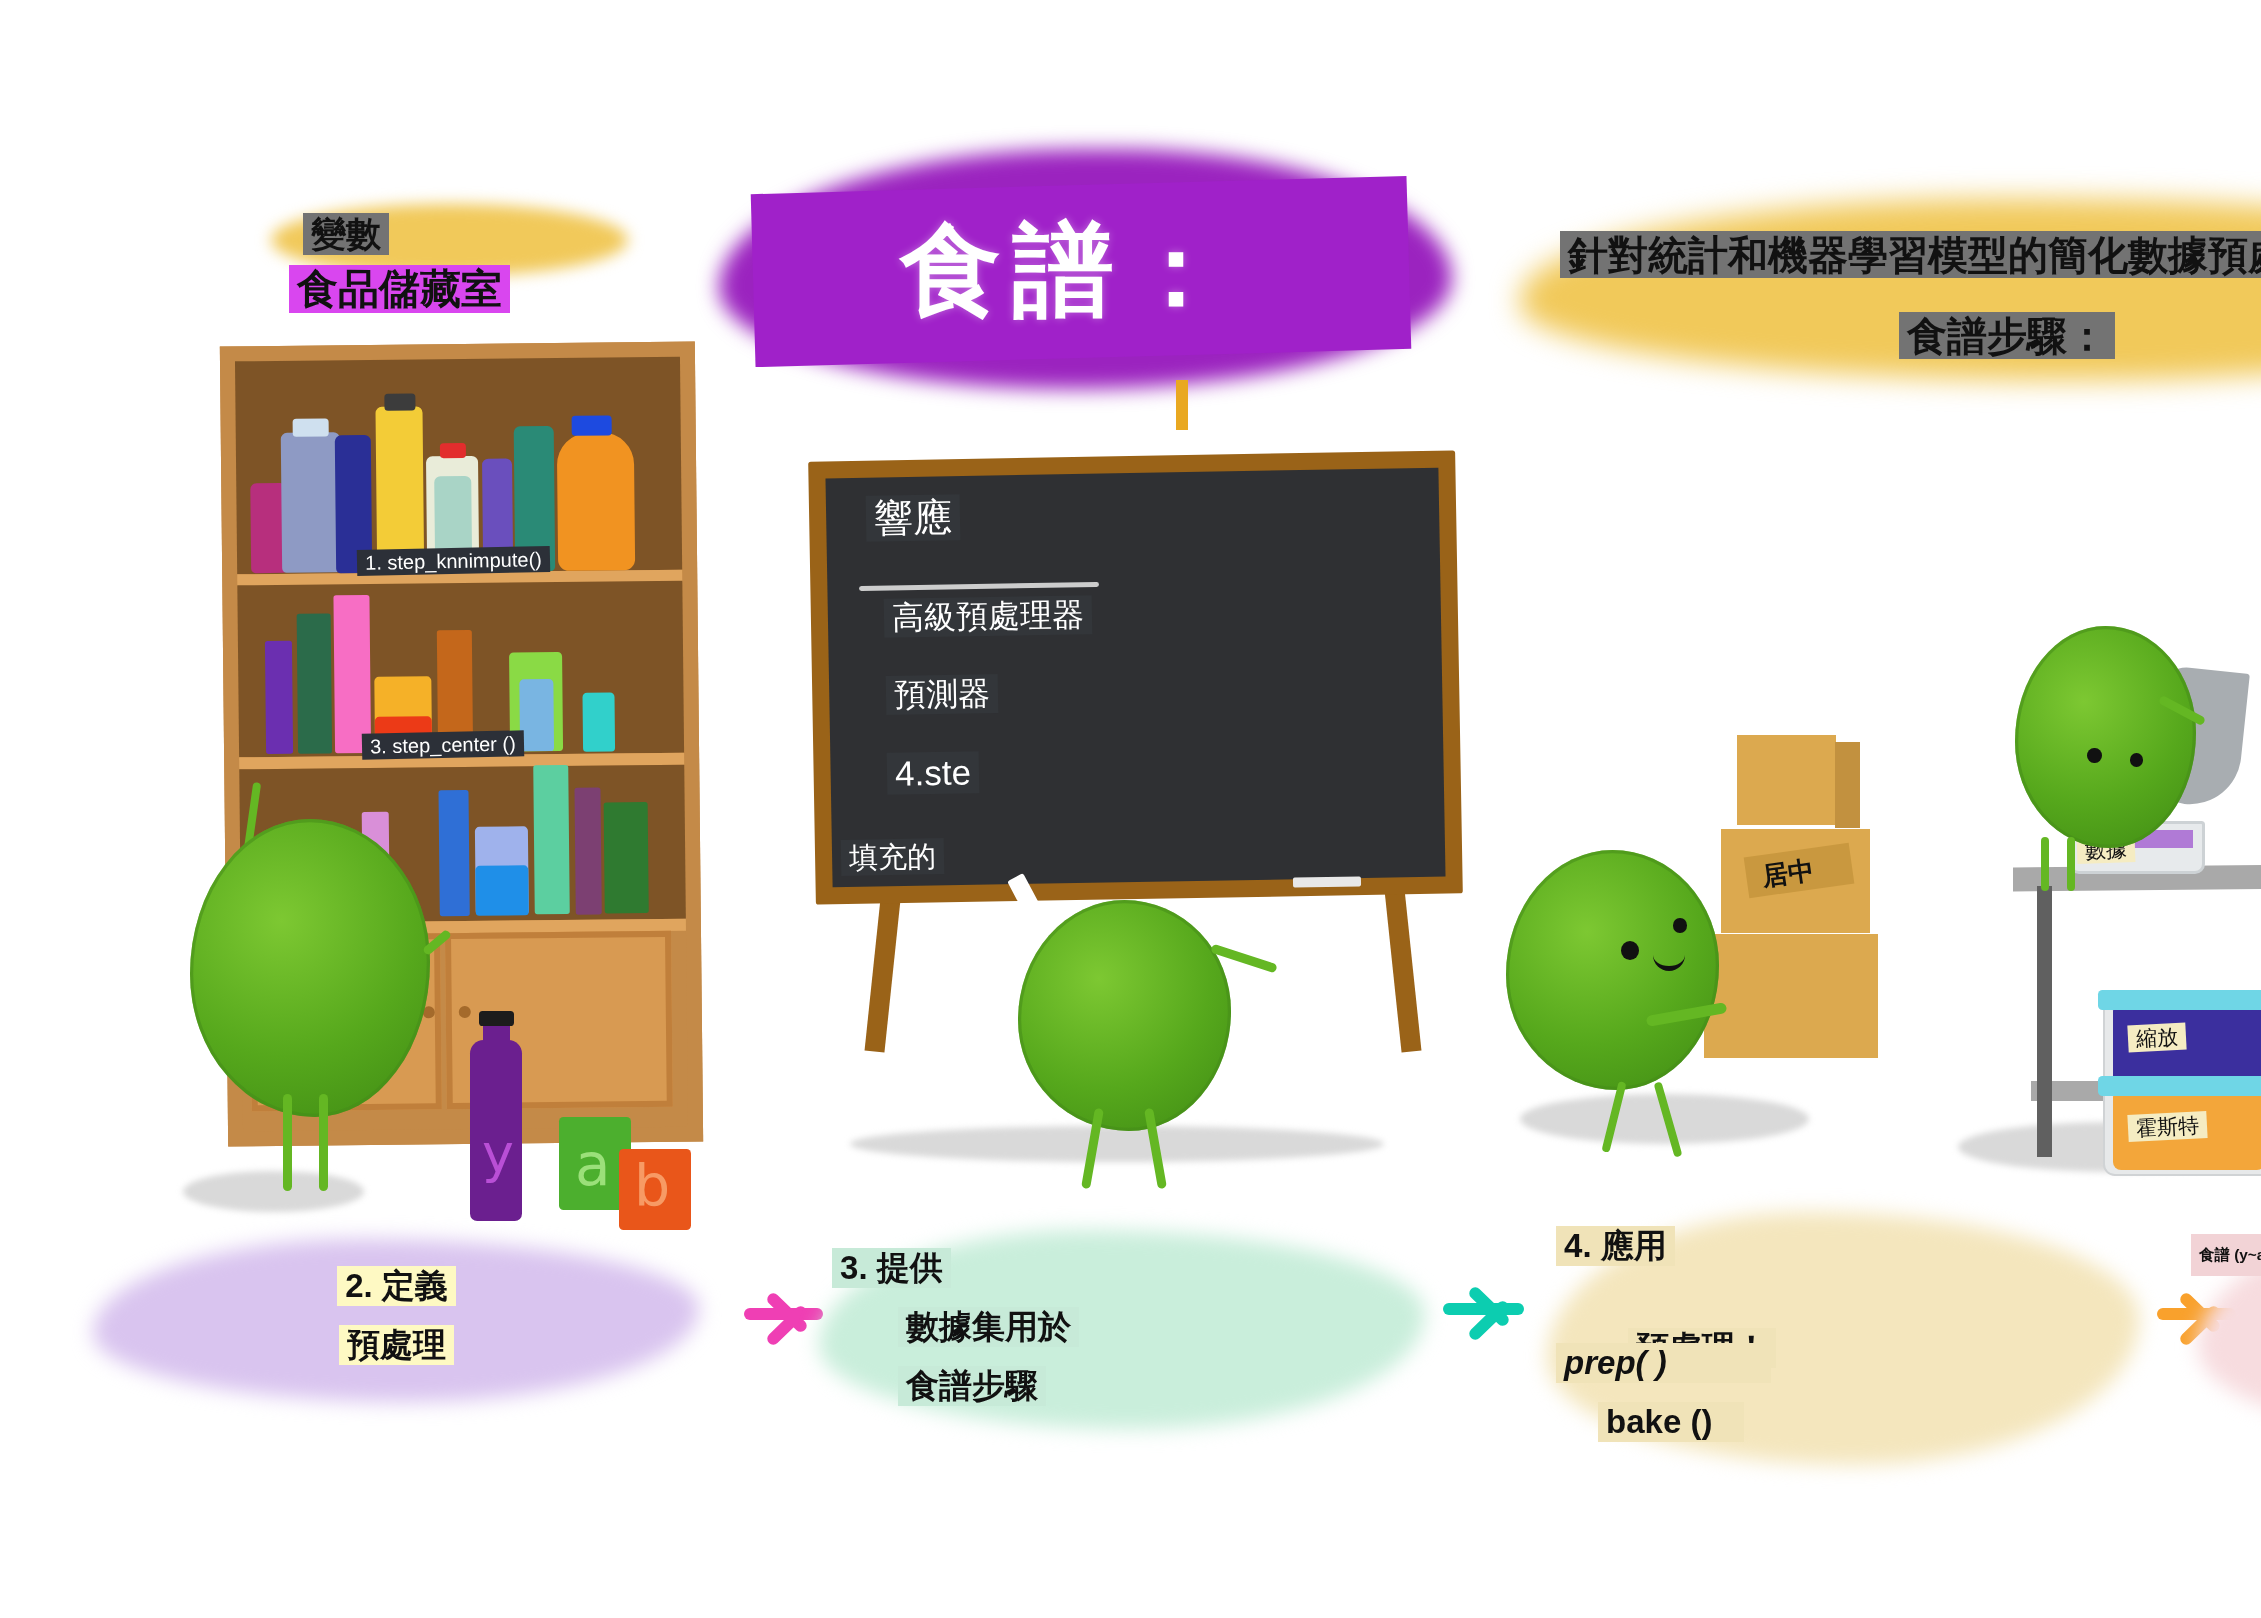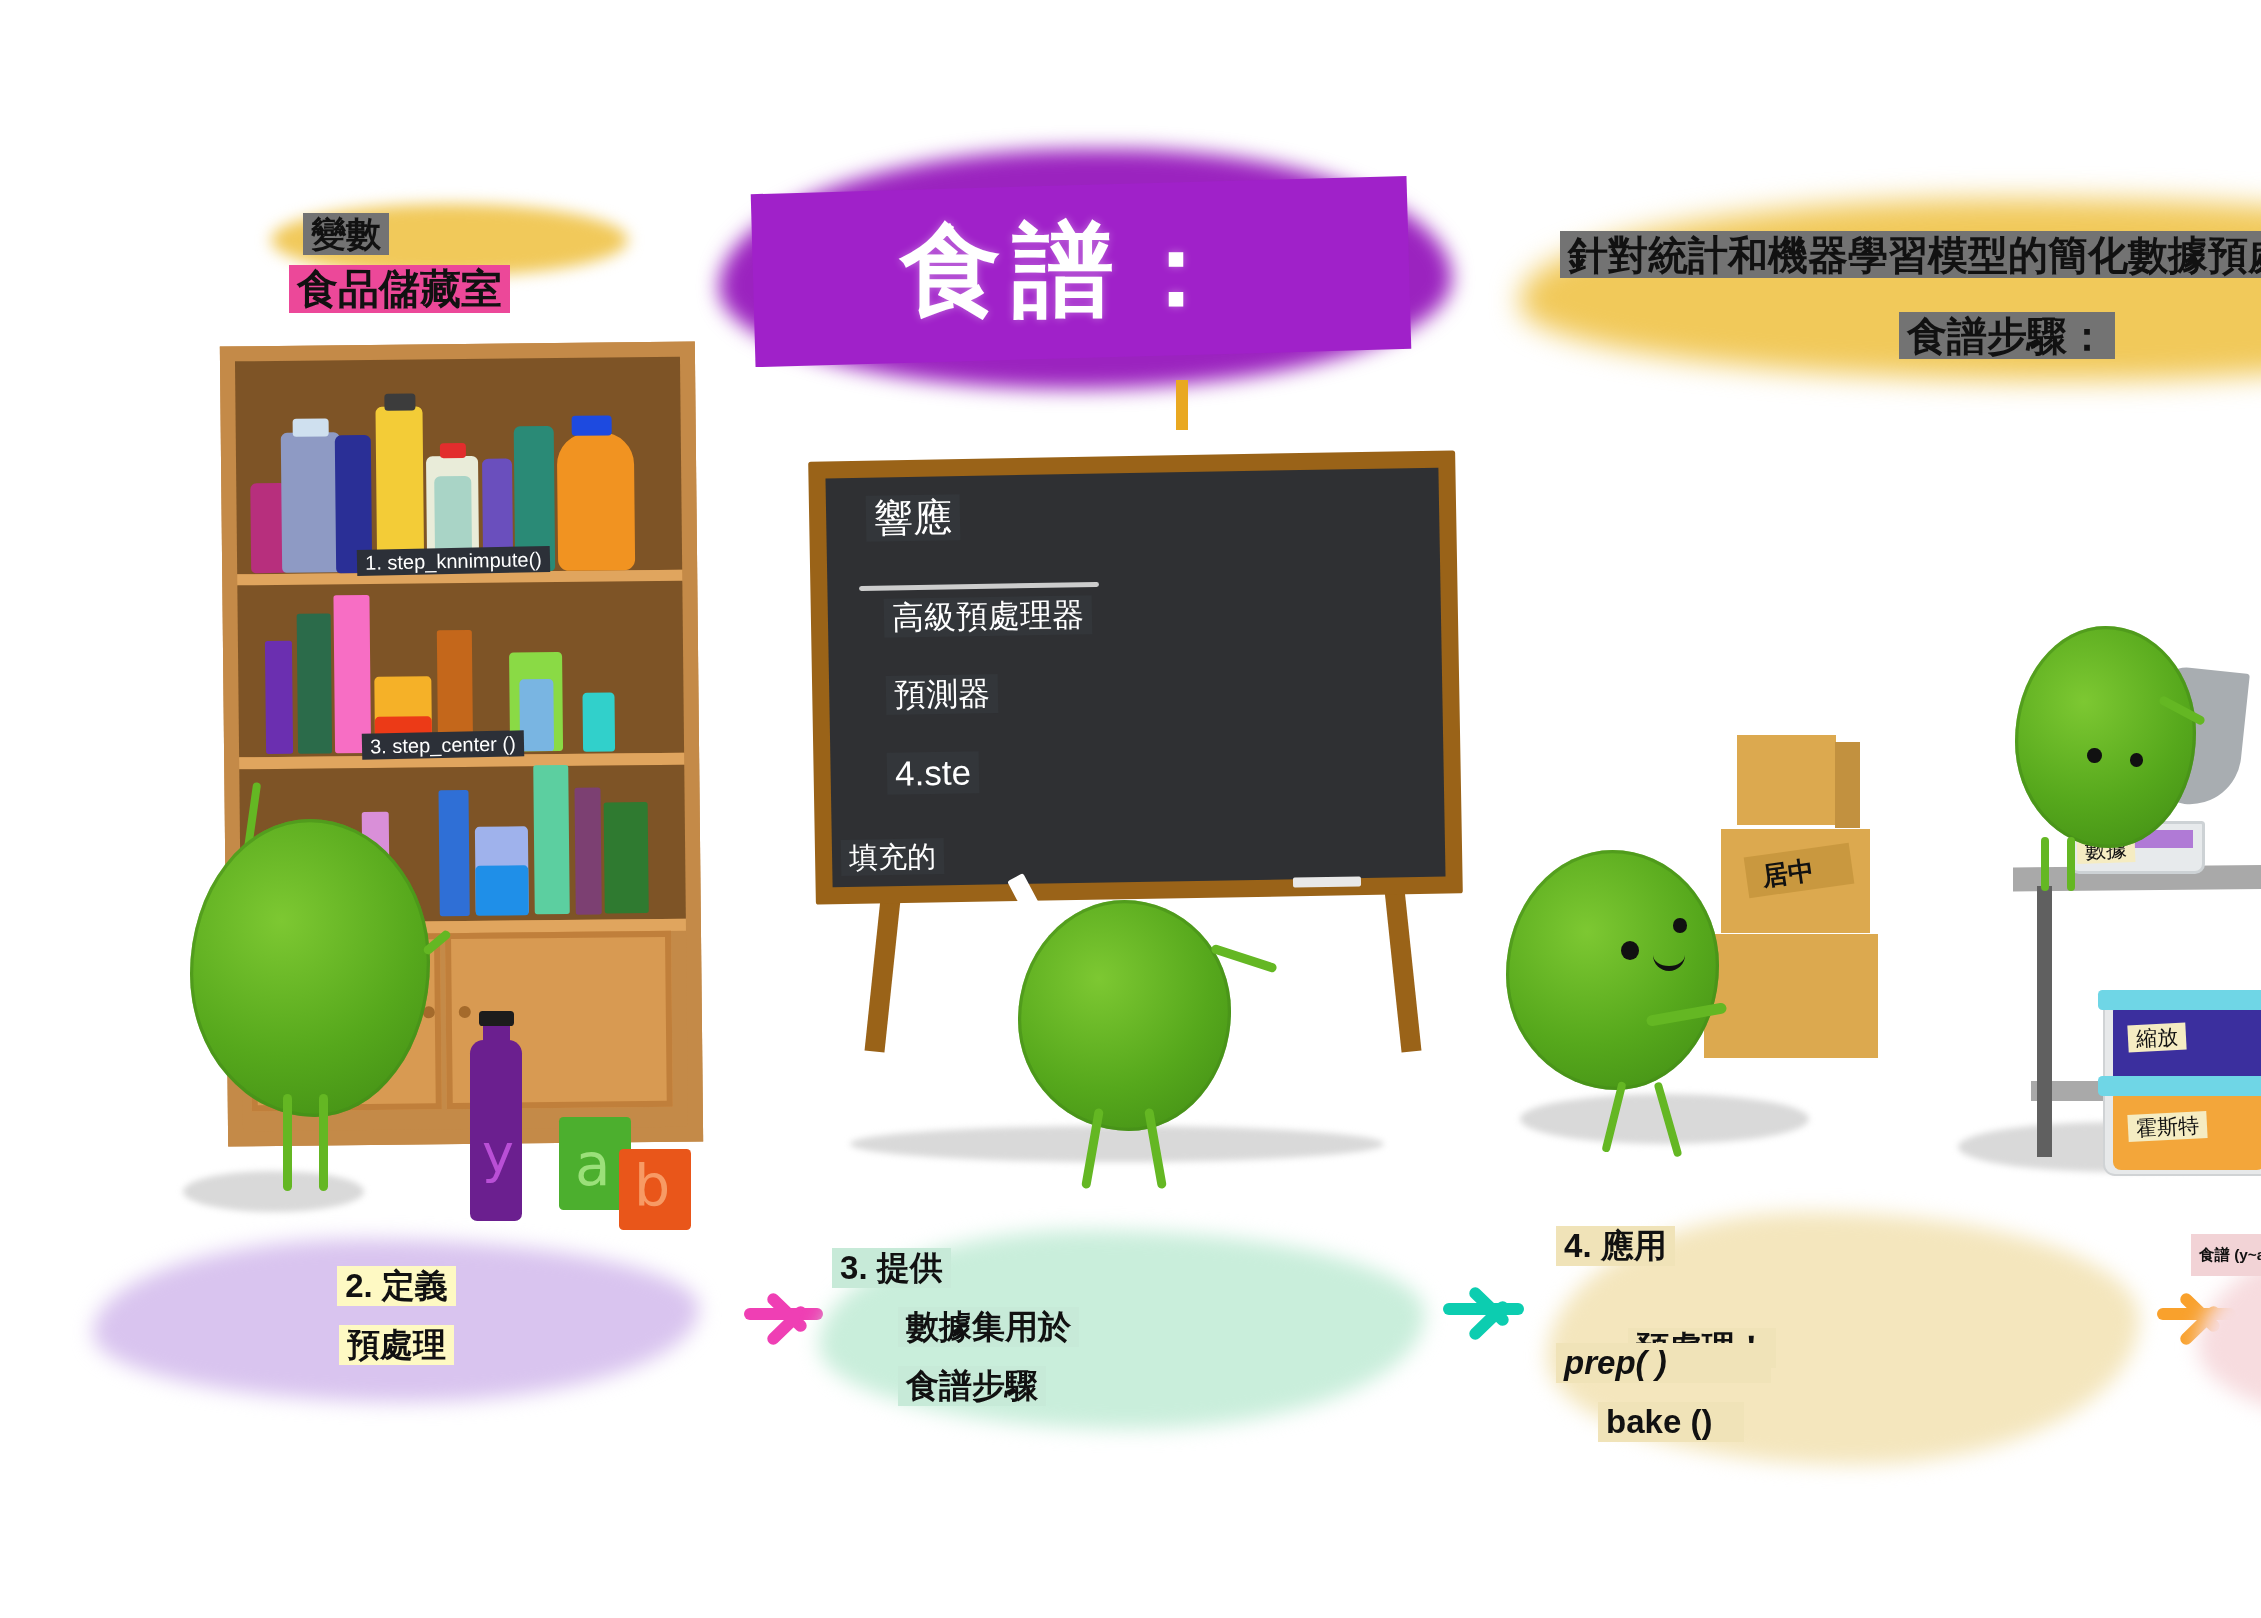--- a/index.html
+++ b/index.html
@@ -3,21 +3,21 @@
 <meta charset="utf-8">
 <style>
   html,body{margin:0;padding:0;background:#fff;}
   body{width:2859px;height:1618px;position:relative;overflow:hidden;
        font-family:"Liberation Sans","DejaVu Sans",sans-serif;}
   .abs{position:absolute;}
 
   
   .hl{display:inline-block;padding:2.7px 8.1px;white-space:nowrap;line-height:1.05;}
   .hl-amber{background:#737373;}
-  .hl-gray{background:#ec4899;}
+  .hl-gray{background:#d946ef;}
   .hl-purple{background:#fef9c3;}
   .hl-green{background:#c7ead8;}
   .hl-cream{background:#f0e3b8;}
   .hl-pink{background:#f2d3d6;}
   .hl-dark{background:#2c3038;color:#fff;}
   .hl-chalk{background:#33363a;color:#fff;}
   .hl-tape{background:#f5ecc2;color:#111;}
 
   
   #purple-brush{left:719px;top:149px;width:733px;height:240px;

